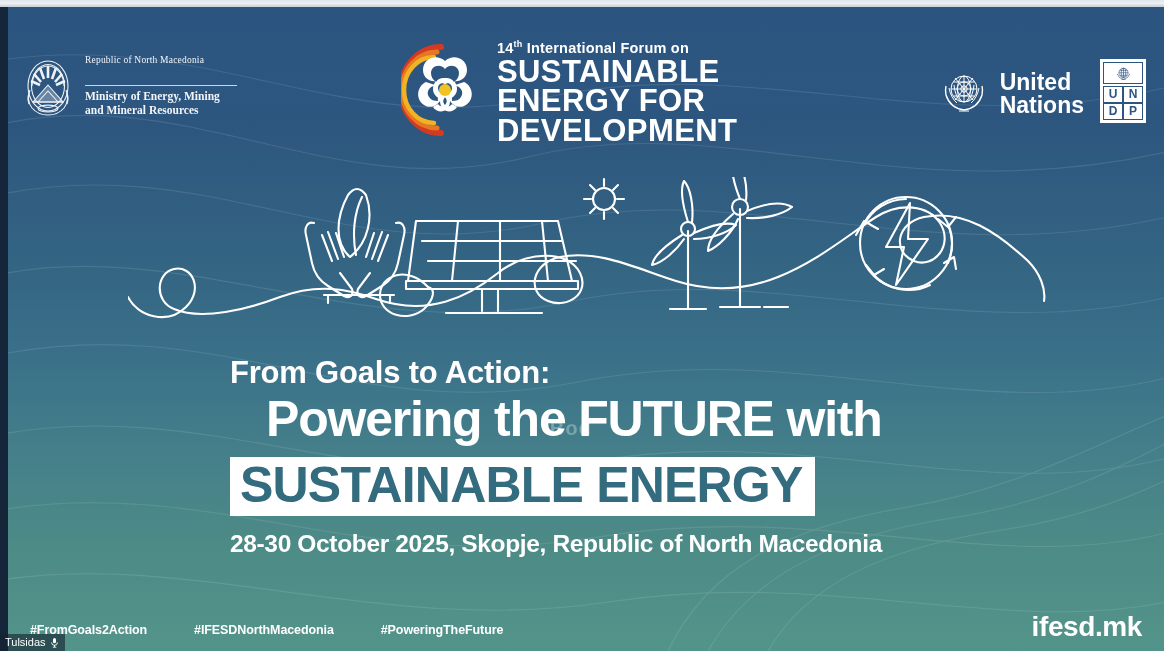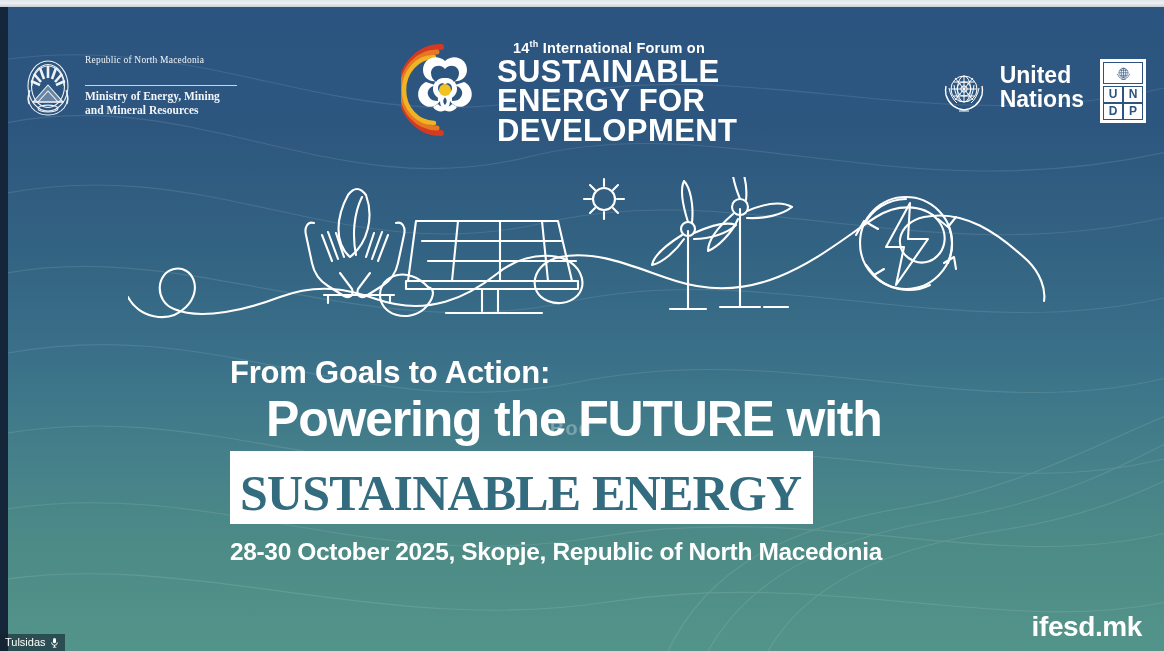--- a/index.html
+++ b/index.html
@@ -65,31 +65,31 @@
     font-size:11.5px; font-weight:bold; line-height:1.18;
     font-family:"Liberation Serif", serif;
     padding-top:4px; width:160px;
   }
 
   #forum-block { position:absolute; left:393px; top:22px; display:flex; align-items:flex-start; gap:8px; }
   #pinwheel { width:88px; height:110px; flex:0 0 auto; margin-top:6px; }
   #forum-text { padding-top:10px; }
   #forum-kicker {
     color:#ffffff; font-size:14.5px; font-weight:bold;
-    letter-spacing:.2px; margin-bottom:1px;margin-left:16px;
+    letter-spacing:.2px; margin-bottom:1px;
   }
   #forum-kicker sup { font-size:9px; vertical-align:super; }
   #forum-title {
     color:#ffffff; font-weight:bold; font-size:31px;
     line-height:.95; letter-spacing:.4px;
   }
   #forum-title div { white-space:nowrap; }
 
   #un-block { position:absolute; right:18px; top:52px; display:flex; align-items:center; gap:16px; }
-  #un-lockup { display:flex; align-items:flex-start; gap:9px; }
+  #un-lockup { display:flex; align-items:flex-end; gap:9px; }
   #un-emblem { width:54px; height:54px; }
   #un-words { color:#ffffff; font-weight:bold; font-size:23px; line-height:1.03; }
   #undp-mark {
     width:46px; background:#ffffff; padding:3px;
     display:flex; flex-direction:column; gap:2px;
   }
   #undp-top { height:22px; display:flex; align-items:center; justify-content:center; border:1px solid #2b5480; }
   #undp-top svg { width:17px; height:17px; }
   #undp-letters { display:grid; grid-template-columns:1fr 1fr; gap:0; }
   #undp-letters span {
@@ -108,21 +108,21 @@
   #kicker {
     color:#ffffff; font-size:31px; font-weight:bold;
     letter-spacing:-.2px; margin-bottom:2px;
   }
   #line2 {
     color:#ffffff; font-size:50px; font-weight:bold;
     letter-spacing:-1.2px; line-height:1.04; white-space:nowrap;margin-left:36px;
   }
   #band {
     display:inline-block; background:#ffffff;
-    padding:17px 12px 5px 10px; margin-top:6px;font-family:Liberation Serif, serif;
+    padding:3px 12px 5px 10px; margin-top:12px;
   }
   #line3 {
     color:#336b7f; font-size:50px; font-weight:bold;
     letter-spacing:-.8px; line-height:1.02; white-space:nowrap;
   }
   #dateline {
     color:#ffffff; font-size:24.5px; font-weight:bold;
     letter-spacing:-.35px; margin-top:14px; white-space:nowrap;
   }
   #ghost {
@@ -395,20 +395,25 @@
     <div id="headline">
       <div id="kicker">From Goals to Action:</div>
       <div id="line2">Powering the FUTURE with</div>
       <div id="band">
         <div id="line3">SUSTAINABLE ENERGY</div>
       </div>
       <div id="dateline">28-30 October 2025, Skopje, Republic of North Macedonia</div>
       <div id="ghost">Bod</div>
     </div>
 
+    <div id="hashtags">
+      <span>#FromGoals2Action</span>
+      <span>#IFESDNorthMacedonia</span>
+      <span>#PoweringTheFuture</span>
+    </div>
     <div id="site">ifesd.mk</div>
   </div>
 
   <div id="name-tag">
     <span>Tulsidas</span>
     <svg viewBox="0 0 9 11">
       <g fill="#ffffff">
         <rect x="3" y="1" width="3" height="5.2" rx="1.5"></rect>
         <path d="M1.6 5.4 a2.9 2.9 0 0 0 5.8 0" fill="none" stroke="#ffffff" stroke-width=".9"></path>
         <rect x="4.1" y="8" width="0.9" height="2"></rect>

